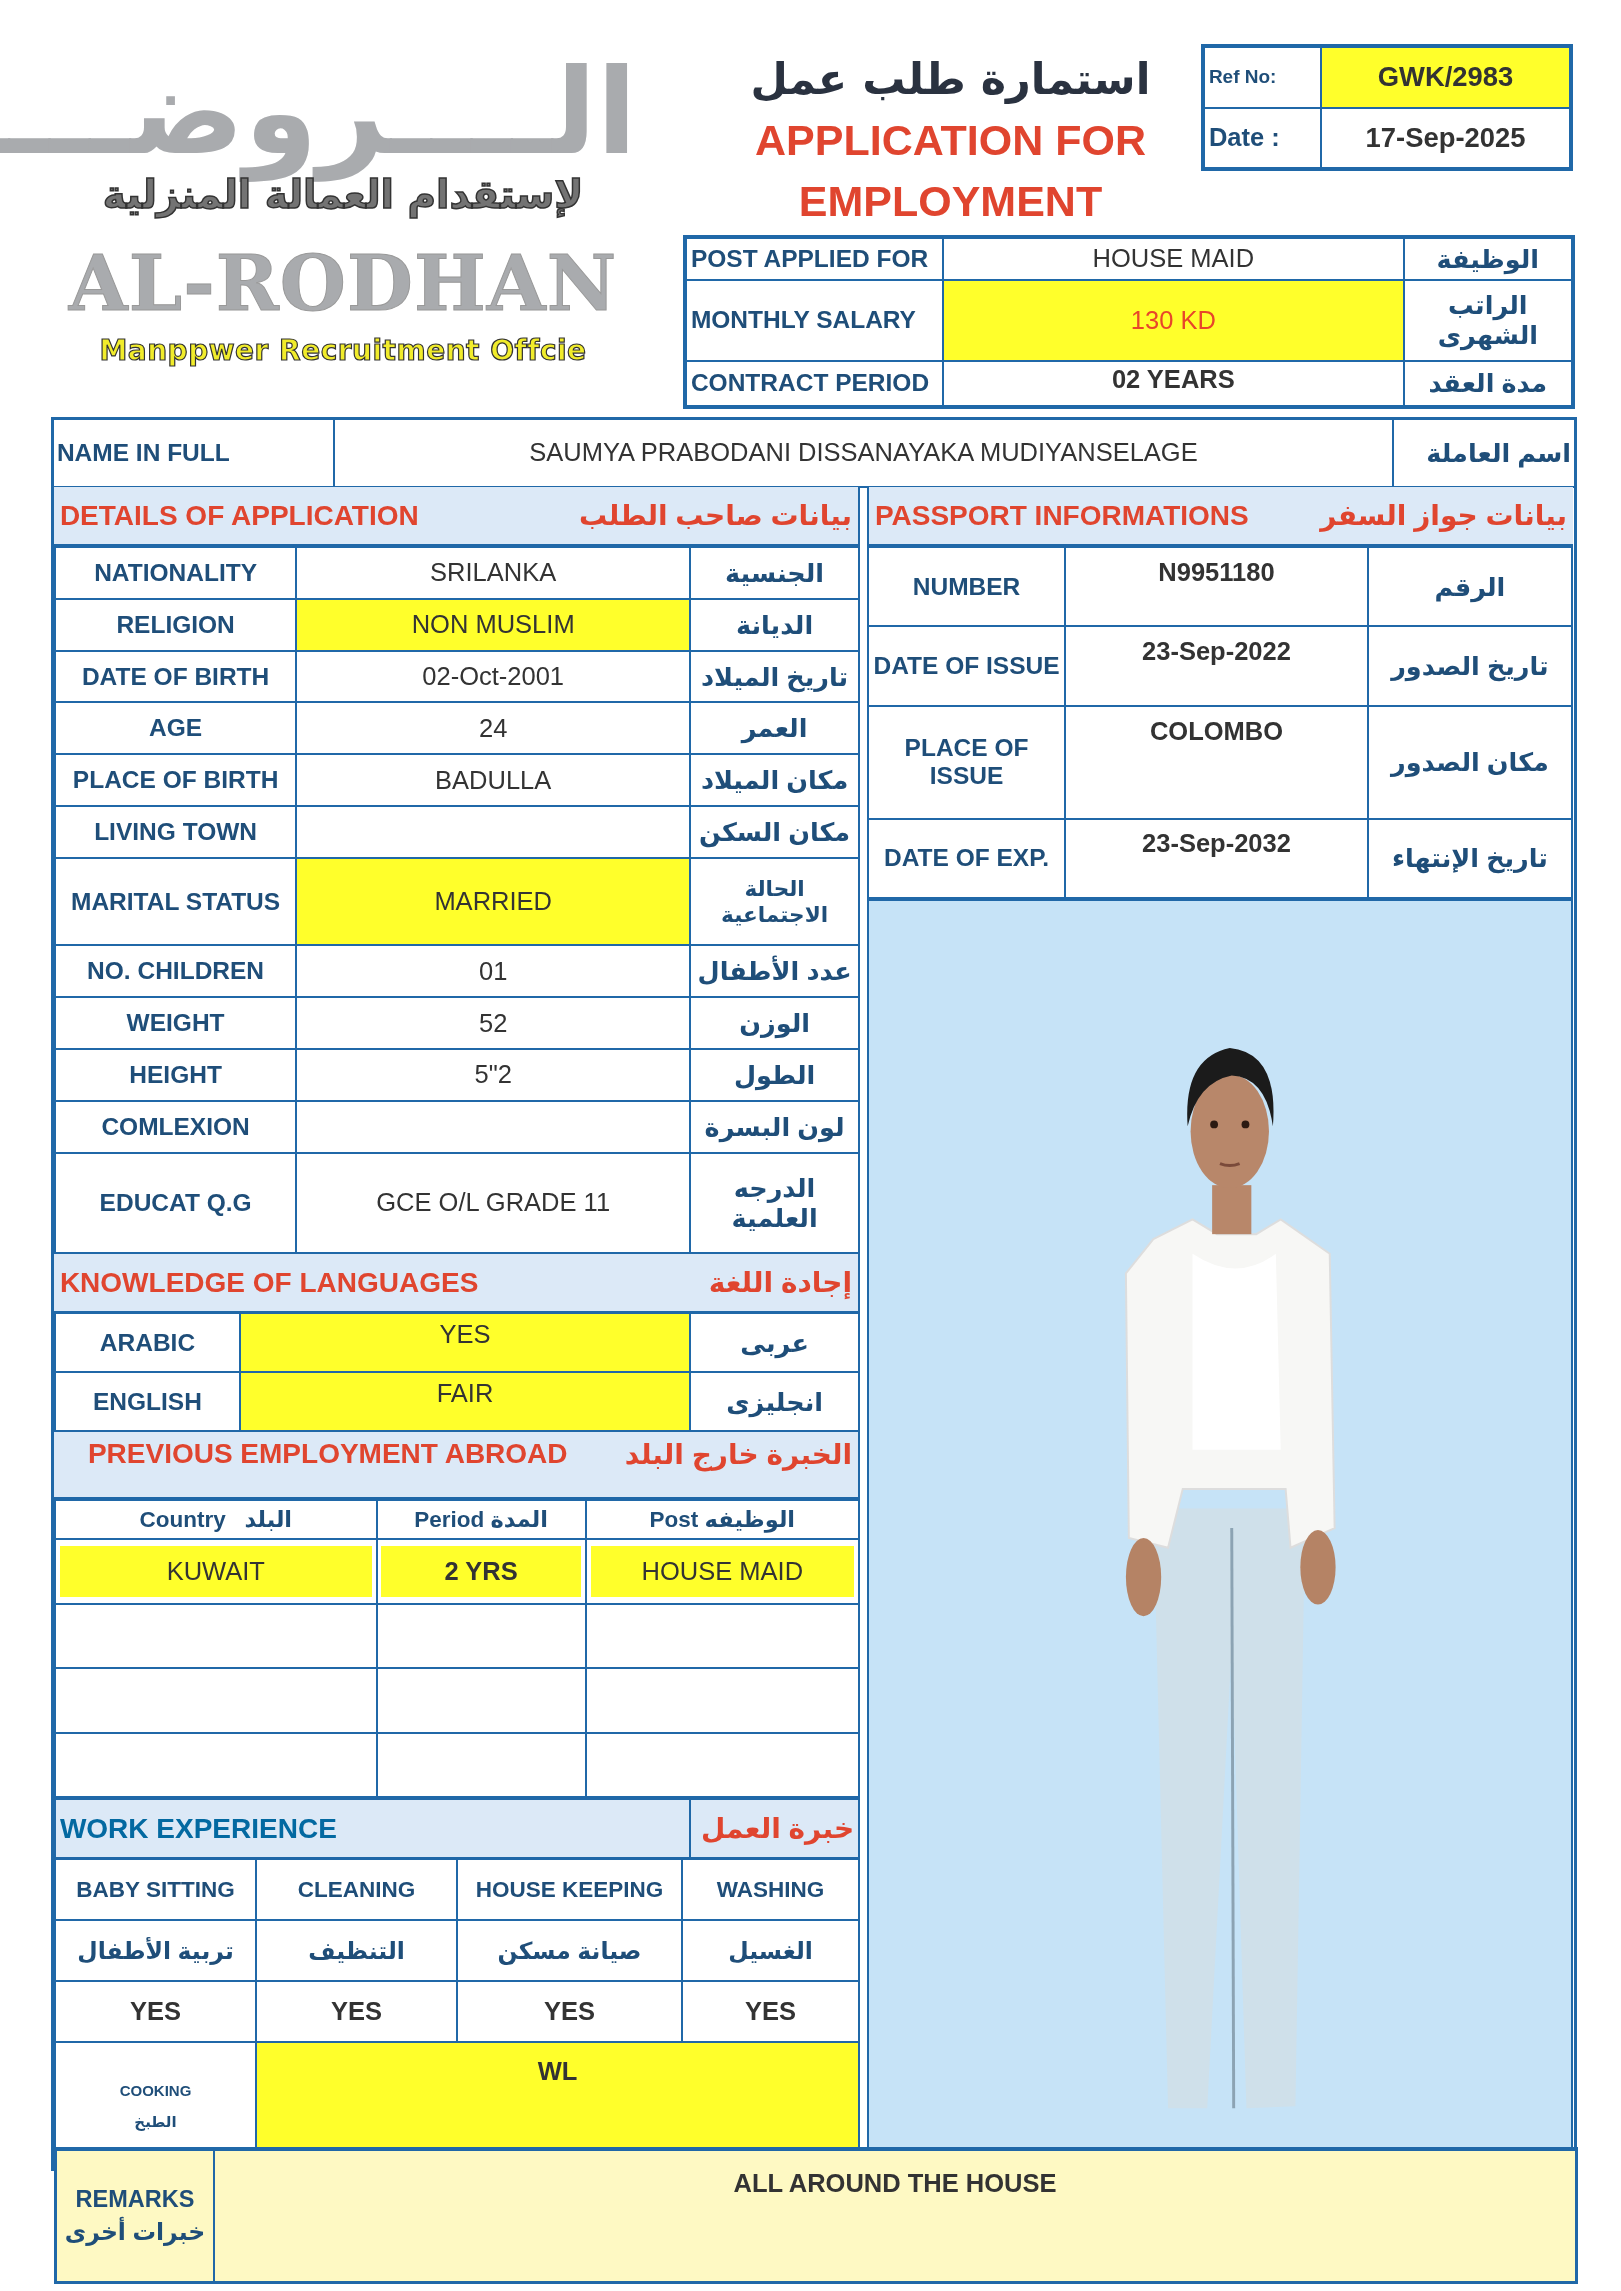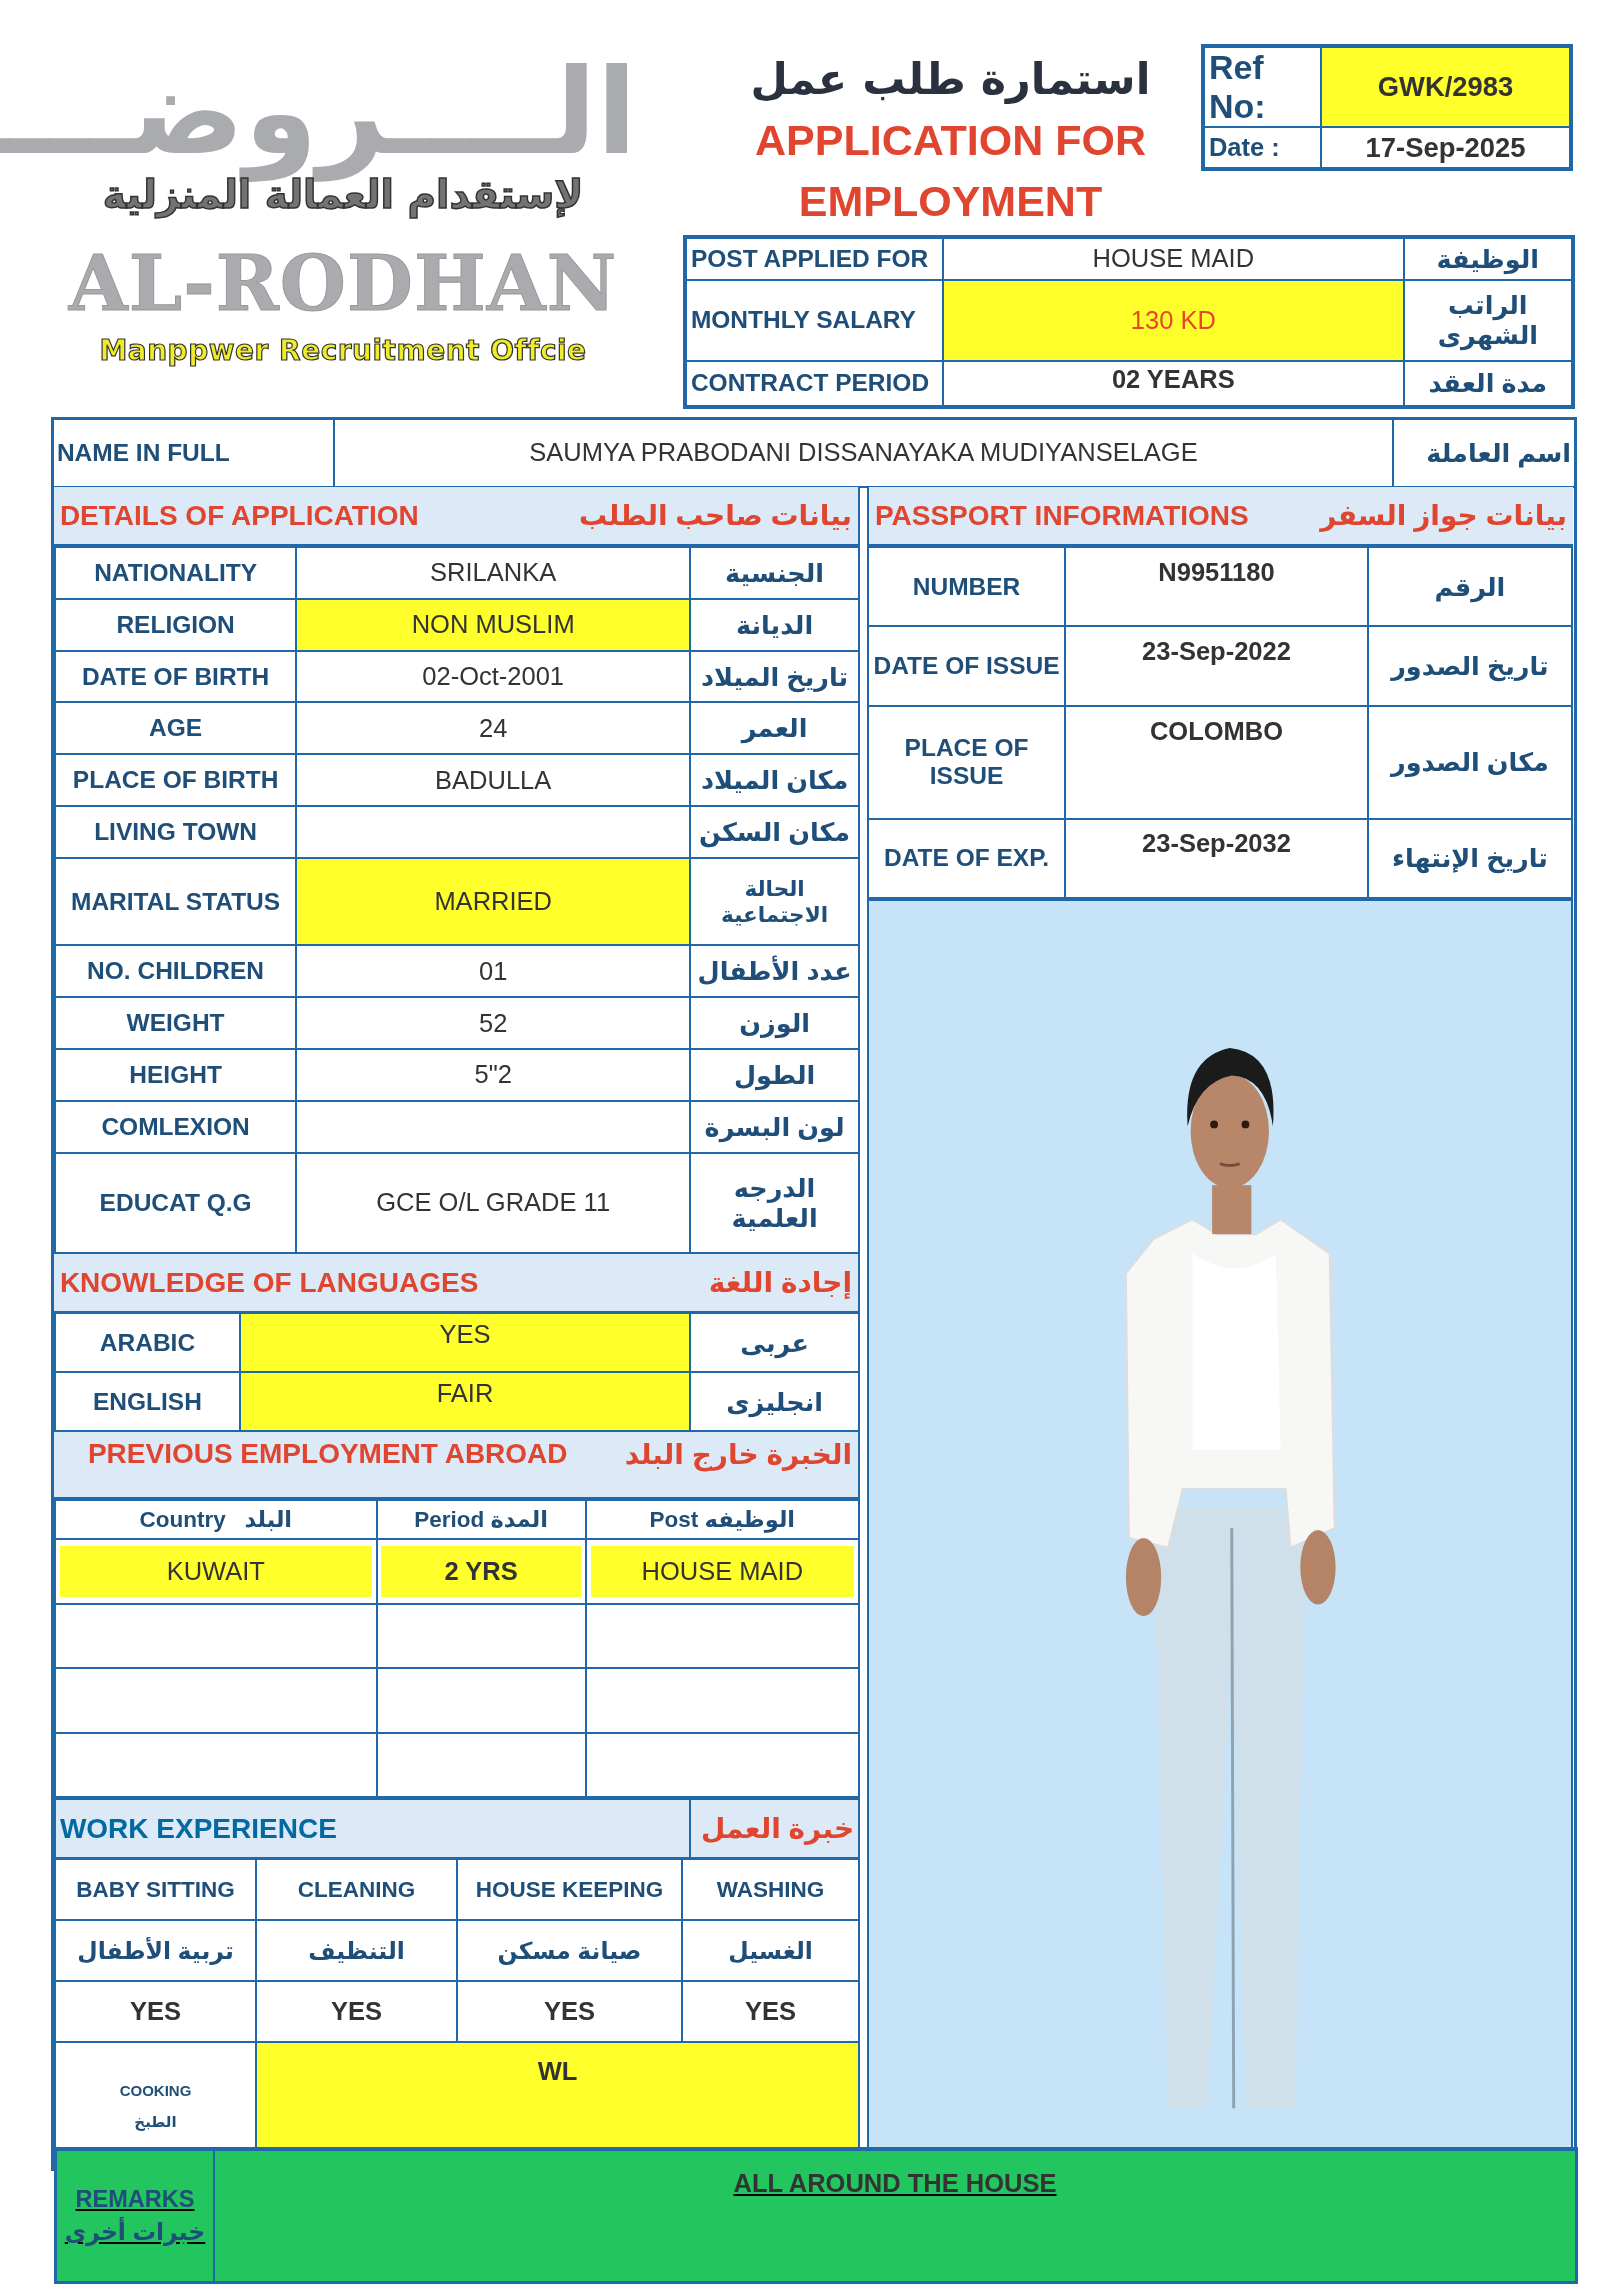--- a/index.html
+++ b/index.html
@@ -32,21 +32,21 @@
 <div class="abs" style="left:725px;top:49px;width:451px;text-align:center;">
   <div style="font-family:'DejaVu Sans',sans-serif;font-weight:bold;font-size:43px;color:#2a3240;direction:rtl;line-height:61px;">استمارة طلب عمل</div>
   <div style="font-weight:bold;font-size:43px;color:#e0452f;line-height:61px;">APPLICATION FOR</div>
   <div style="font-weight:bold;font-size:43px;color:#e0452f;line-height:61px;">EMPLOYMENT</div>
 </div>
 
 <div class="abs b" style="left:1201px;top:44px;width:372px;height:127px;">
   <table>
     <tbody>
         <tr style="height:50%;">
-      <td class="lbl" style="text-align:left;width:32%;font-size:34px;">Ref No:</td>
+      <td class="lbl" style="text-align:left;width:32%;font-size:19px;">Ref No:</td>
       <td class="yel" style="font-size:27.4px;color:#333;">GWK/2983</td>
     </tr>
     <tr>
       <td class="lbl" style="text-align:left;font-size:25.5px;">Date :</td>
       <td style="font-size:27.4px;color:#333;">17-Sep-2025</td>
     </tr>
   </tbody>
     </table>
 </div>
 
@@ -322,21 +322,21 @@
     <rect x="350" y="290" width="40" height="50" fill="#b8876a"></rect>
 
     <ellipse cx="368" cy="235" rx="40" ry="58" fill="#b8876a"></ellipse>
     <path d="M325 230 Q320 160 368 150 Q418 155 412 230 Q405 180 370 178 Q335 185 325 230 Z" fill="#1b1b1b"></path>
     <circle cx="352" cy="228" r="4" fill="#2b1a12"></circle>
     <circle cx="384" cy="228" r="4" fill="#2b1a12"></circle>
     <path d="M358 268 Q368 272 378 268" stroke="#7a4a3a" stroke-width="3" fill="none"></path>
   </svg>
 </div>
 
-<div class="abs" style="left:54px;top:2147px;width:1524px;height:137px;border:3.9px solid #2068a8;border-top:4.9px solid #2068a8;background:#22c55e;text-decoration:underline;">
+<div class="abs" style="left:54px;top:2147px;width:1524px;height:137px;border:3.9px solid #2068a8;border-top:4.9px solid #2068a8;background:#fef9c3;">
   <table>
     <tbody>
         <tr>
       <td class="lbl" style="width:157px;font-size:23.5px;line-height:33px;border:none;border-right:2.9px solid #2068a8;">
         <div>REMARKS</div>
         <div style="direction:rtl;">خبرات أخرى</div>
       </td>
       <td class="val" style="vertical-align:top;padding-top:17.6px;font-weight:bold;border:none;">ALL AROUND THE HOUSE</td>
     </tr>
   </tbody>

